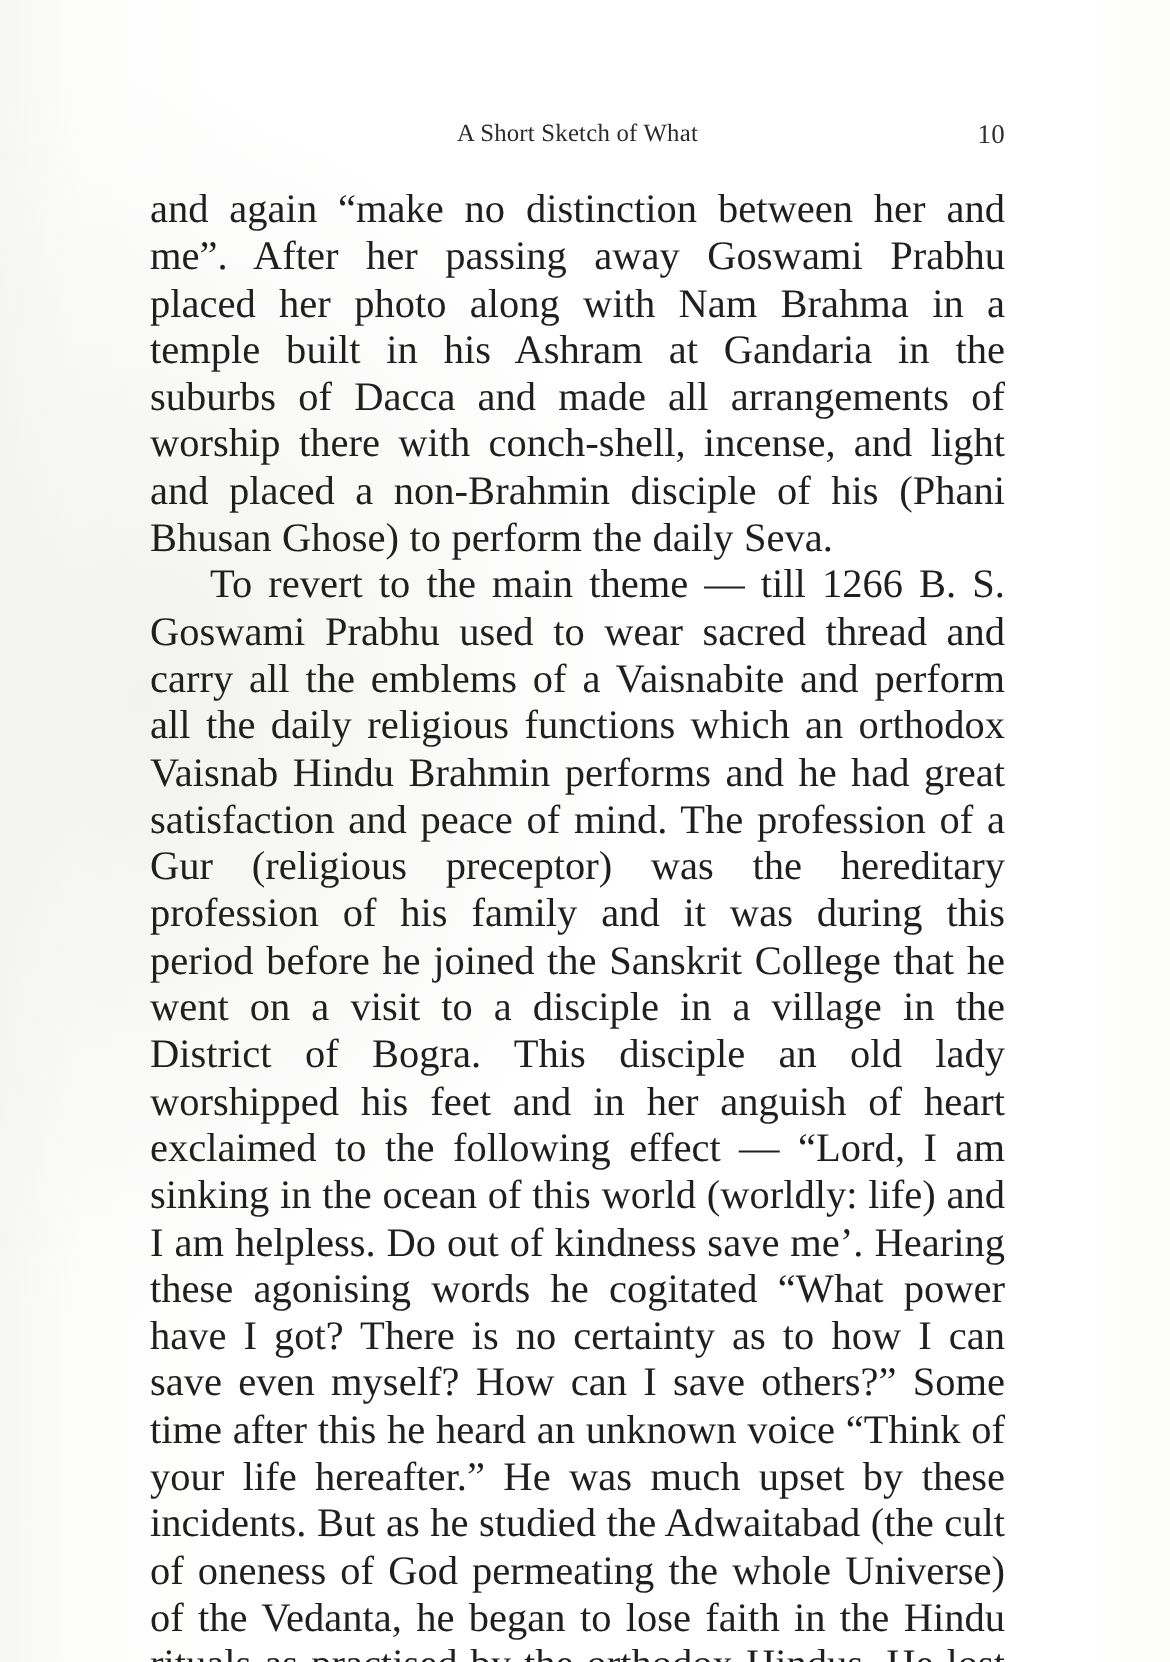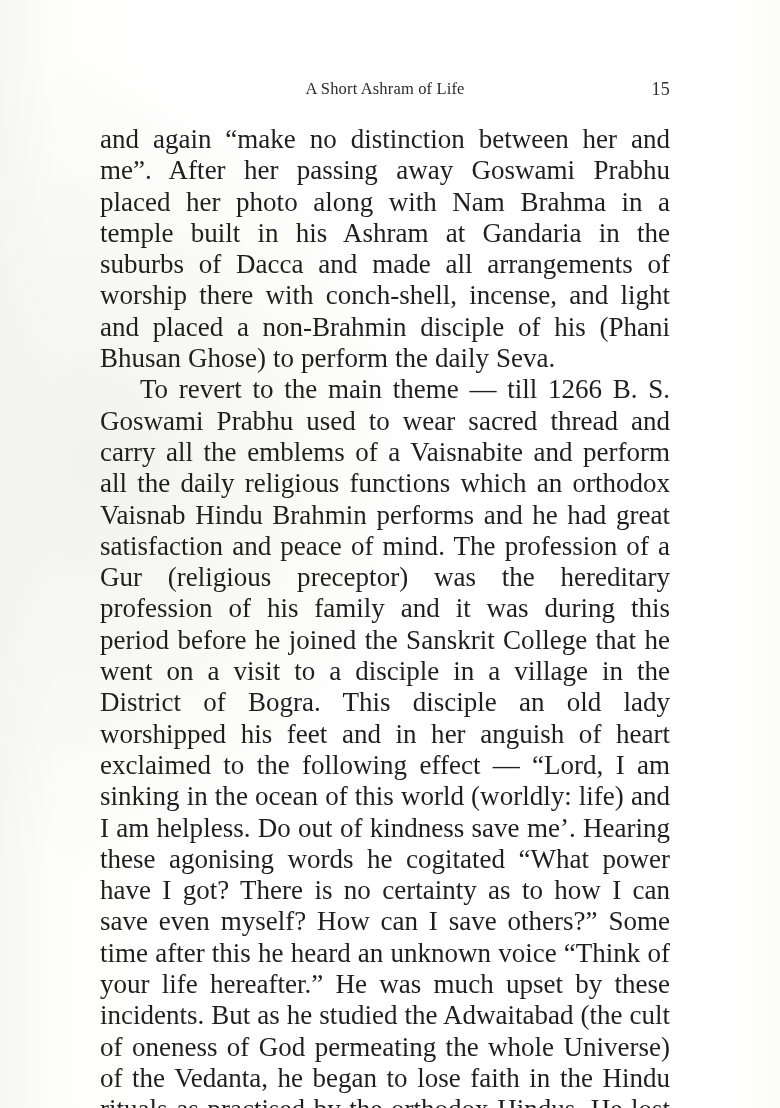--- a/index.html
+++ b/index.html
@@ -82,22 +82,22 @@
     text-align-last: left;
   }
 </style>
 </head>
 <body>
 
 <div class="page">
   <div class="page-inner">
 
     <div class="running-head">
-      <span class="running-head-title">A Short Ashram of Life</span>
-      <span class="running-head-folio">15</span>
+      <span class="running-head-title">A Short Sketch of What</span>
+      <span class="running-head-folio">10</span>
     </div>
 
     <div class="body-text">
       <p class="para para-justify-last">and again “make no distinction between her and me”. After her passing away Goswami Prabhu placed her photo along with Nam Brahma in a temple built in his Ashram at Gandaria in the suburbs of Dacca and made all arrangements of worship there with conch-shell, incense, and light and placed a non-Brahmin disciple of his (Phani Bhusan Ghose) to perform the daily Seva.</p>
       <p class="para para-indent">To revert to the main theme — till 1266 B. S. Goswami Prabhu used to wear sacred thread and carry all the emblems of a Vaisnabite and perform all the daily religious functions which an orthodox Vaisnab Hindu Brahmin performs and he had great satisfaction and peace of mind. The profession of a Gur (religious preceptor) was the hereditary profession of his family and it was during this period before he joined the Sanskrit College that he went on a visit to a disciple in a village in the District of Bogra. This disciple an old lady worshipped his feet and in her anguish of heart exclaimed to the following effect — “Lord, I am sinking in the ocean of this world (worldly: life) and I am helpless. Do out of kindness save me’. Hearing these agonising words he cogitated “What power have I got? There is no certainty as to how I can save even myself? How can I save others?” Some time after this he heard an unknown voice “Think of your life hereafter.” He was much upset by these incidents. But as he studied the Adwaitabad (the cult of oneness of God permeating the whole Universe) of the Vedanta, he began to lose faith in the Hindu rituals as practised by the orthodox Hindus. He lost all faith in prayers. Having given up the path of orthodox Hindus and finding no peace of mind in the Adwaitabad of the Vedanta he was experiencing great mental voidness. In this predicament he went on a visit to the Brahmo Samaj at a request by some</p>
     </div>
 
   </div>
 </div>
 

